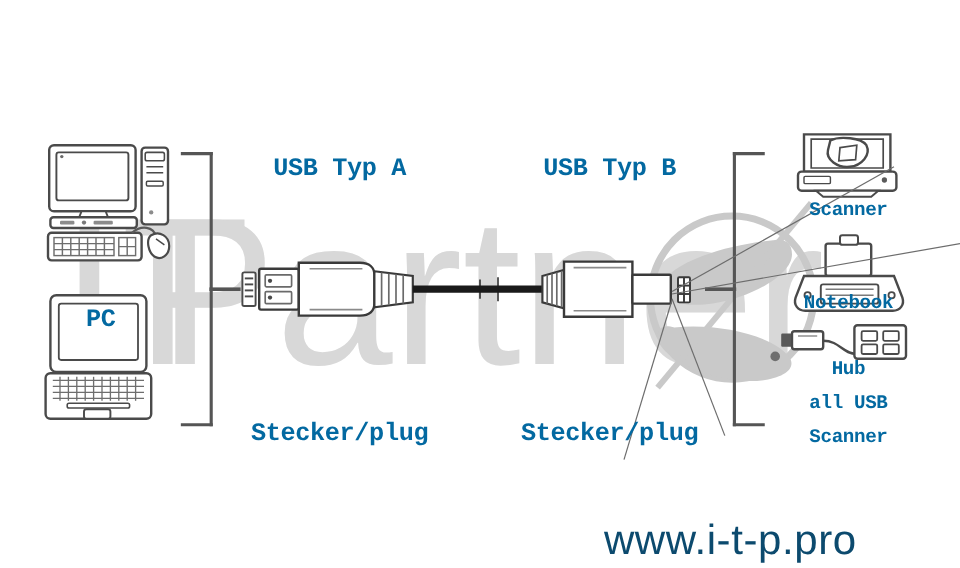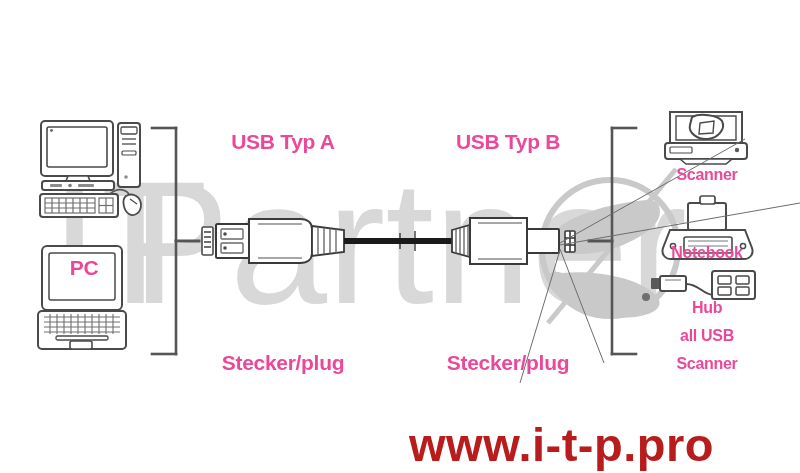--- a/index.html
+++ b/index.html
@@ -21,37 +21,37 @@
     width: 720px; height: 473px;
     background: #ffffff;
   }
   #art {
     position: absolute;
     left: 0; top: 0;
     width: 800px; height: 473px;
   }
   .lbl {
     position: absolute;
-    font-family: Liberation Sans, sans-serif;
+    font-family: Liberation Mono, monospace;
     font-weight: bold;
-    color: #ec4899;
+    color: #0369a1;
     white-space: nowrap;
     letter-spacing: -0.3px;
     line-height: 1;
   }
   .lbl-lg { font-size: 21px; }
   .lbl-dev { font-size: 16px; }
   .center { transform: translateX(-50%); }
   .wm-url {
     position: absolute;
     right: 6px; bottom: 8px;
     font-family: "Liberation Sans", sans-serif;
-    font-weight: bold;
-    font-size: 47px;
-    color: #b91c1c;
+    font-weight: normal;
+    font-size: 35px;
+    color: #0c4a6e;
     letter-spacing: 0.5px;
     line-height: 1;
   }
 </style>
 </head>
 <body>
 
 <div id="stage">
 
   <svg id="art" viewBox="0 0 800 473" xmlns="http://www.w3.org/2000/svg">

